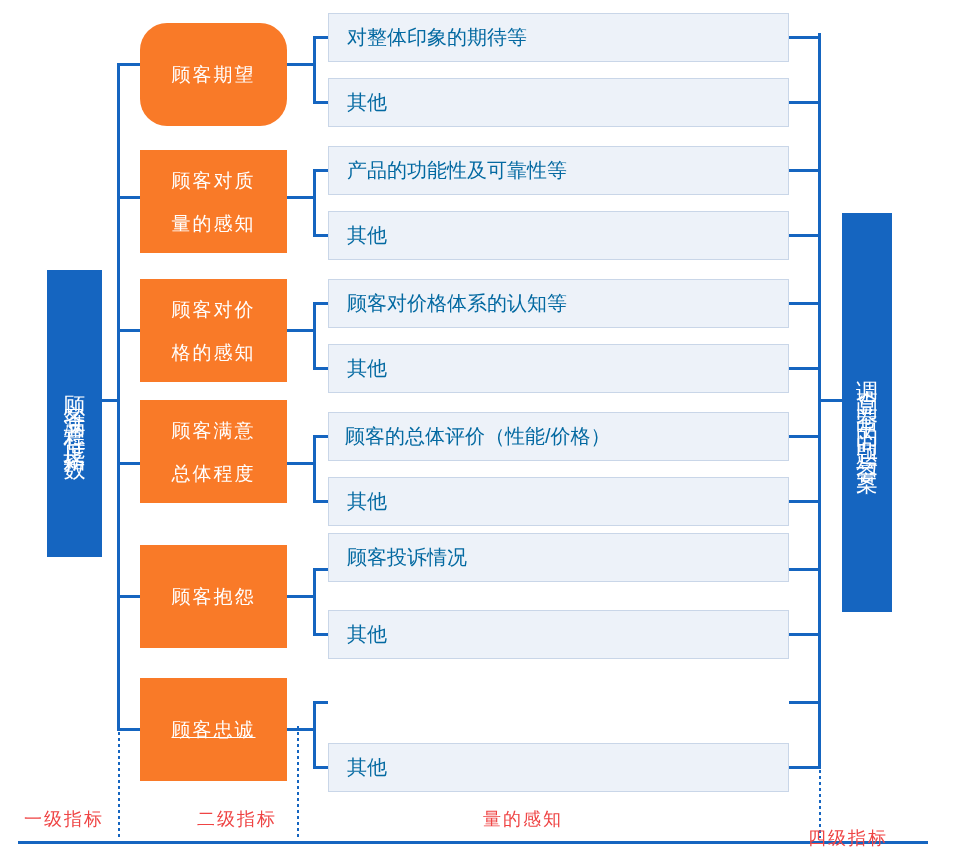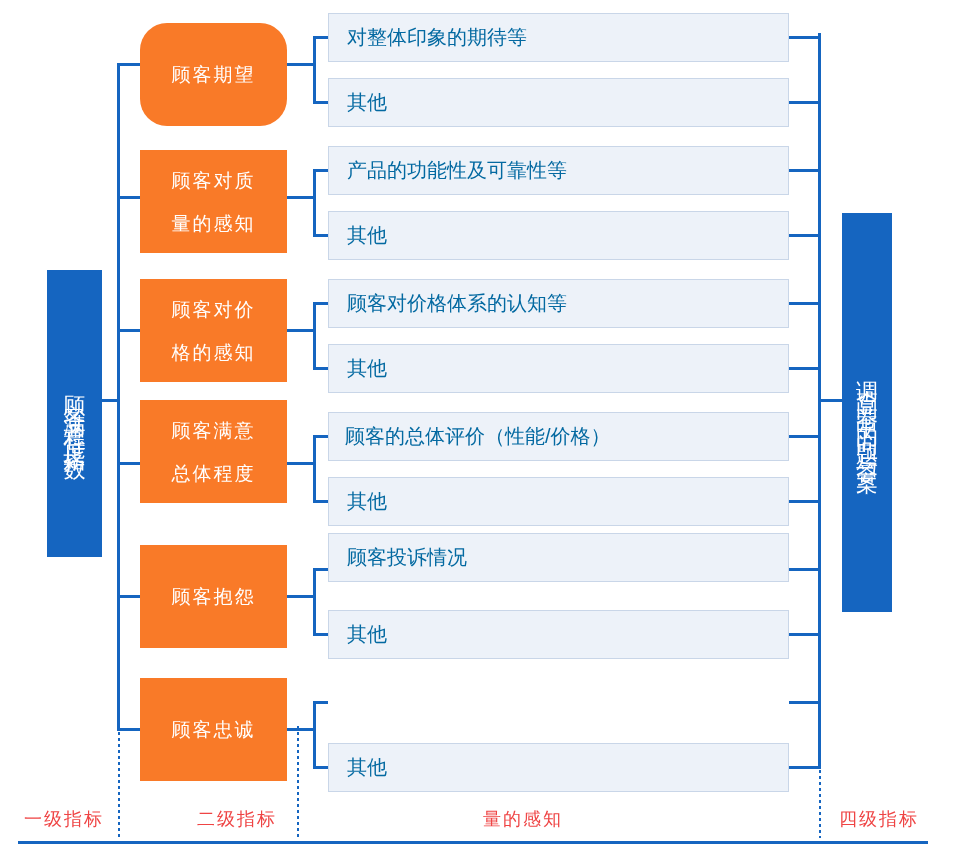--- a/index.html
+++ b/index.html
@@ -46,21 +46,21 @@
     display: flex;
     align-items: center;
     justify-content: center;
     text-align: center;
     font-size: 19px;
     letter-spacing: 2px;
     line-height: 43px;
     white-space: pre-line;
   }
   .o0 { top: 23px; border-radius: 27px; }  .o1 { top: 150px; } .o2 { top: 279px; }
-  .o3 { top: 400px; } .o4 { top: 545px; } .o5 { top: 678px; }
+  .o3 { top: 400px; } .o4 { top: 545px; } .o5 { top: 678px; text-decoration: underline; }
   
   .lnode {
     position: absolute;
     left: 328px;
     width: 461px;
     height: 49px;
     box-sizing: border-box;
     background: #edf2f9;
     border: 1px solid #c9d6e8;
     color: #0369a1;
@@ -81,21 +81,21 @@
     top: 807px;
     transform: translateX(-50%);
     color: #ef4444;
     font-size: 18px;
     letter-spacing: 2px;
     white-space: nowrap;
   }
   .ax0 { left: 64px; }
   .ax1 { left: 213px; margin-left: 24px; }
   .ax2 { left: 523px; }
-  .ax3 { left: 879px; }
+  .ax3 { left: 848px; margin-top: 19px; }
 </style>
 </head>
 <body>
 
 <div class="canvas">
 
   <svg id="connectors" viewBox="0 0 960 864" xmlns="http://www.w3.org/2000/svg">
       <line x1="102" y1="400" x2="120" y2="400" stroke="#1565c0" stroke-width="3" shape-rendering="crispEdges"></line>
       <line x1="118.5" y1="63" x2="118.5" y2="731" stroke="#1565c0" stroke-width="3" shape-rendering="crispEdges"></line>
       <line x1="819.5" y1="33" x2="819.5" y2="769" stroke="#1565c0" stroke-width="3" shape-rendering="crispEdges"></line>

